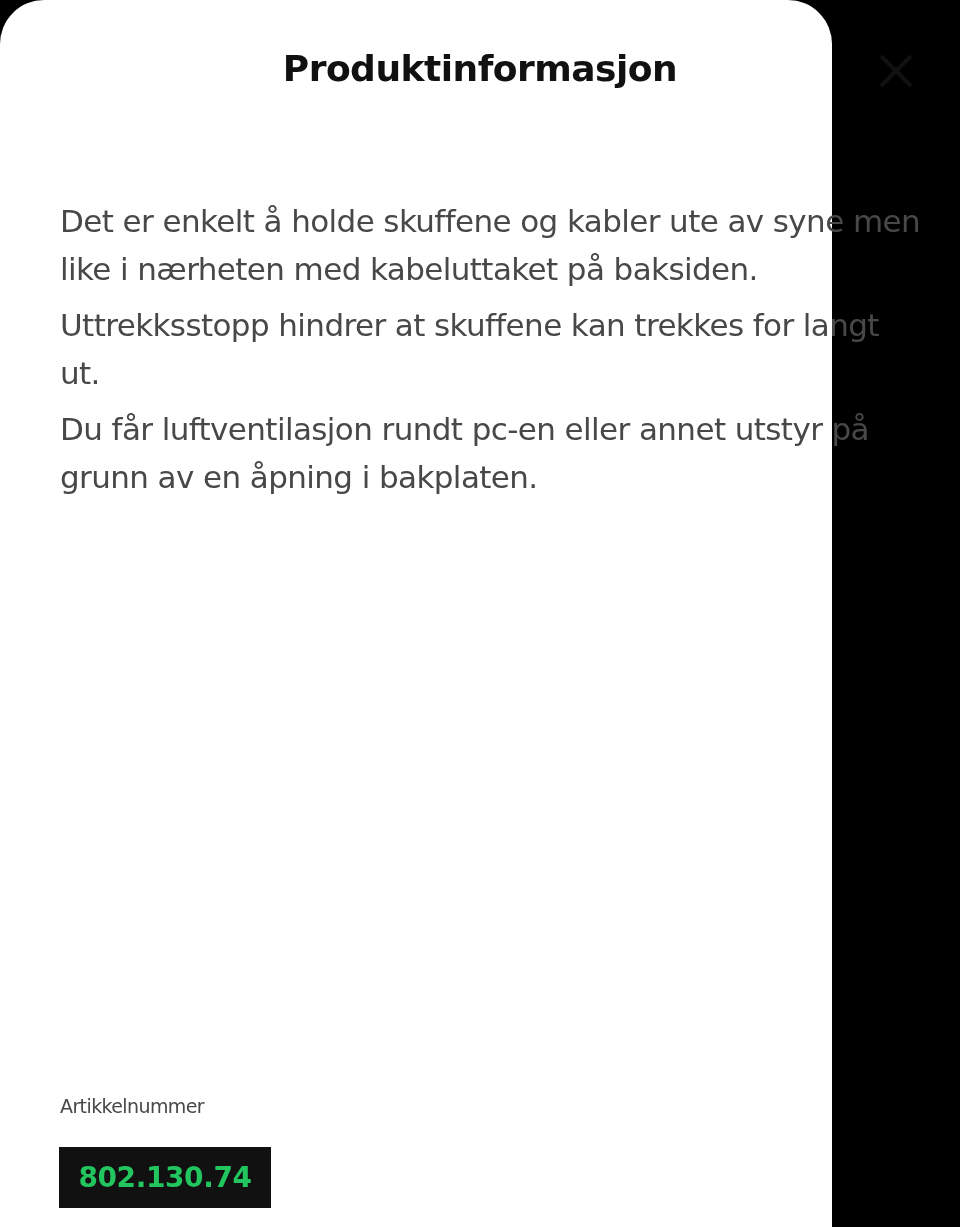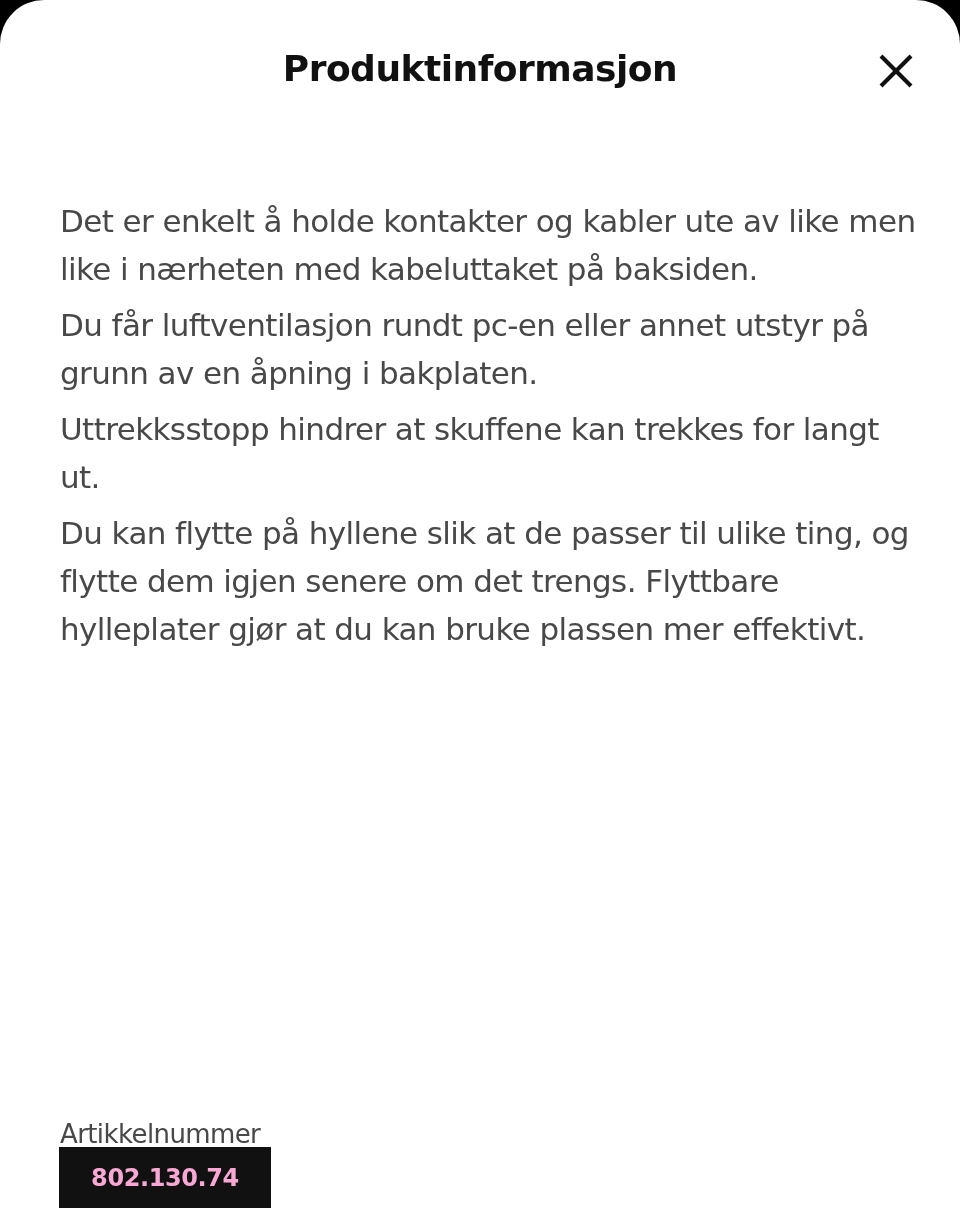--- a/index.html
+++ b/index.html
@@ -6,21 +6,21 @@
     html, body {
       width: 960px;
       height: 1227px;
       background: #000000;
       overflow: hidden;
     }
     .sheet {
       position: absolute;
       left: 0;
       top: 0;
-      width: 960px;
+      width: 832px;
       height: 1227px;
       background: #ffffff;
       border-top-left-radius: 44px;
       border-top-right-radius: 44px;
     }
     .header {
       position: absolute;
       left: 0;
       top: 38px;
       width: 960px;
@@ -63,43 +63,42 @@
       letter-spacing: -0.6px;
       line-height: 48px;
       color: #484848;
       margin-bottom: 8px;
     }
     .artnr-label {
       position: absolute;
       left: 60px;
       top: 1086px;
       font-family: "DejaVu Sans", sans-serif;
-      font-size: 26px;
+      font-size: 19px;
       letter-spacing: -0.6px;
       color: #484848;
       line-height: 40px;
-      margin-top: 28px;
     }
     .artnr-badge {
       position: absolute;
       left: 59px;
       top: 1147px;
       width: 212px;
       height: 61px;
       background: #111111;
       display: flex;
       align-items: center;
       justify-content: center;
     }
     .artnr-value {
       font-family: "DejaVu Sans", sans-serif;
       font-weight: bold;
-      font-size: 24px;
+      font-size: 28px;
       letter-spacing: -0.4px;
-      color: #f9a8d4;
+      color: #22c55e;
       line-height: 40px;
     }
   </style>
 </head>
 <body>
 
 <div class="sheet">
 
   <div class="header">
     <h1 class="title">Produktinformasjon</h1>
@@ -107,24 +106,23 @@
       <span>
         <svg width="36" height="36" viewBox="0 0 36 36">
           <line x1="3" y1="3" x2="33" y2="33" stroke="#111111" stroke-width="4" stroke-linecap="butt"></line>
           <line x1="33" y1="3" x2="3" y2="33" stroke="#111111" stroke-width="4" stroke-linecap="butt"></line>
         </svg>
       </span>
     </div>
   </div>
 
   <div class="content">
-    <p class="para">Det er enkelt å holde kontakter og kabler ute av like men like i nærheten med kabeluttaket på baksiden.</p>
+    <p class="para">Det er enkelt å holde skuffene og kabler ute av syne men like i nærheten med kabeluttaket på baksiden.</p>
+    <p class="para">Uttrekksstopp hindrer at skuffene kan trekkes for langt ut.</p>
     <p class="para">Du får luftventilasjon rundt pc-en eller annet utstyr på grunn av en åpning i bakplaten.</p>
-    <p class="para">Uttrekksstopp hindrer at skuffene kan trekkes for langt ut.</p>
-    <p class="para">Du kan flytte på hyllene slik at de passer til ulike ting, og flytte dem igjen senere om det trengs. Flyttbare hylleplater gjør at du kan bruke plassen mer effektivt.</p>
   </div>
 
   <div class="artnr-label">Artikkelnummer</div>
   <div class="artnr-badge">
     <span class="artnr-value">802.130.74</span>
   </div>
 
 </div>
 
 </body></html>

